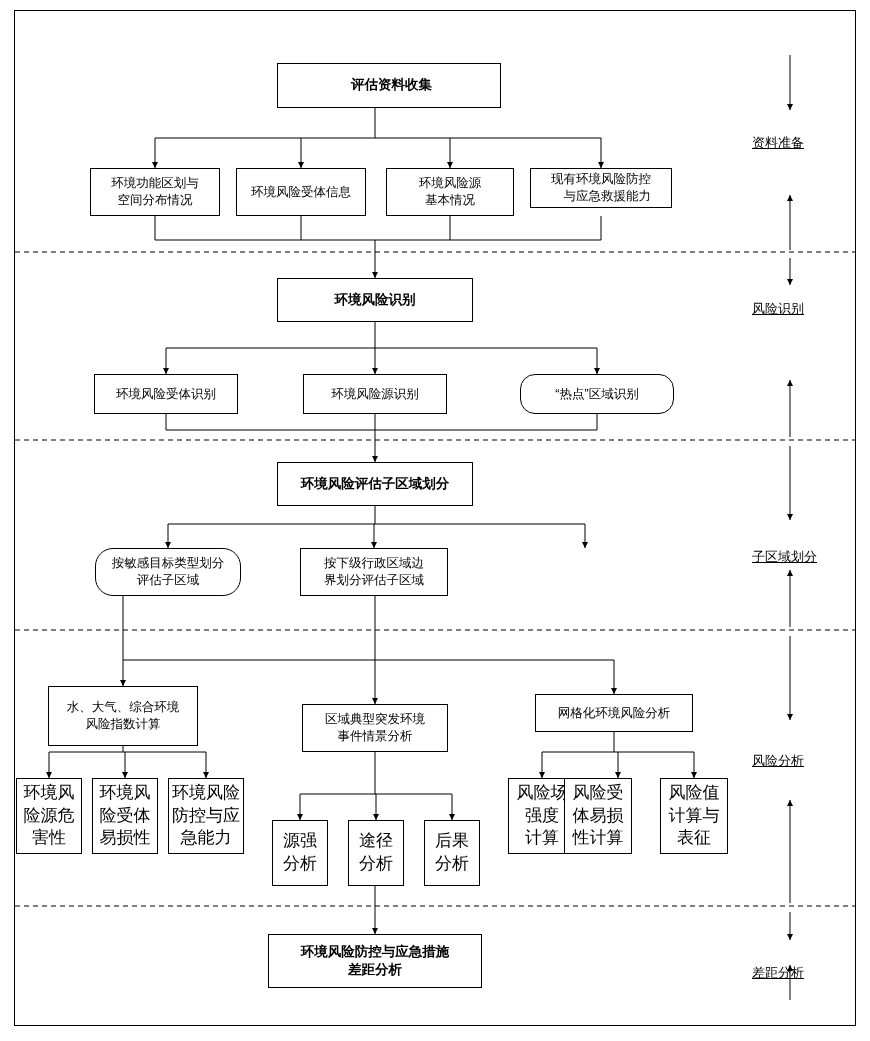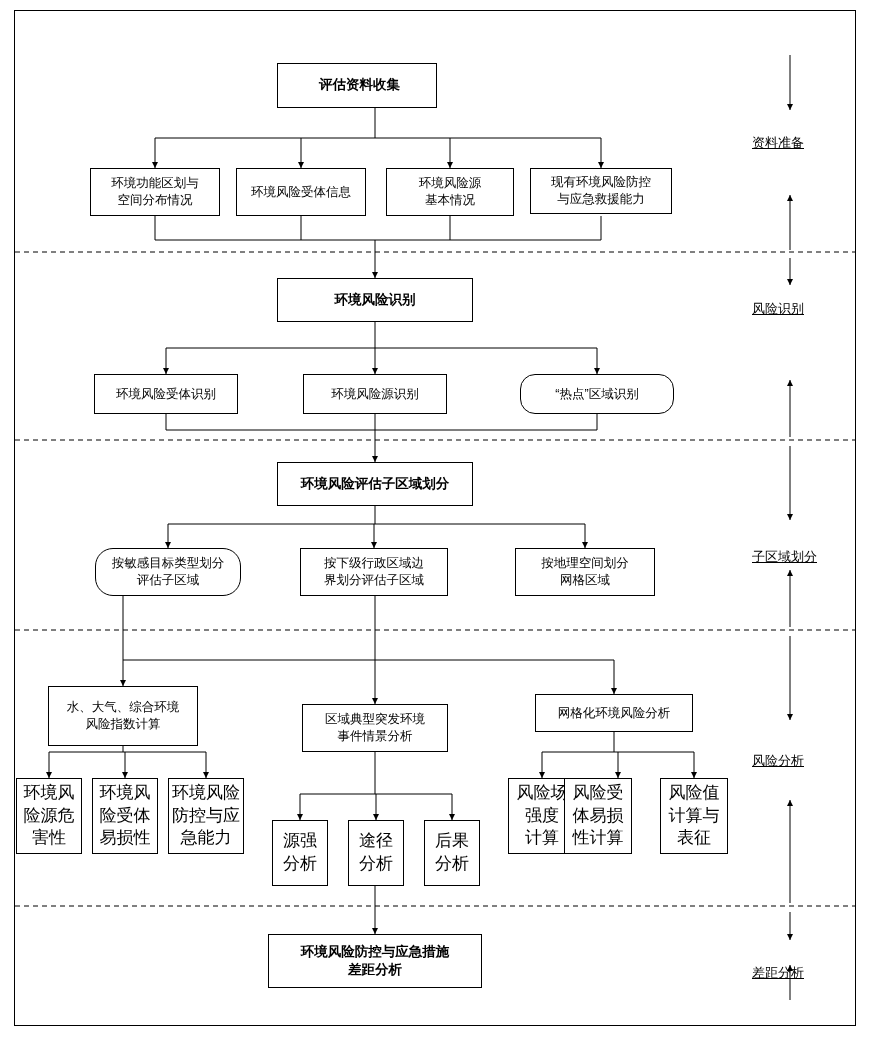--- a/index.html
+++ b/index.html
@@ -151,41 +151,39 @@
       <line x1="614" y1="732" x2="614" y2="752"></line>
       <line x1="542" y1="752" x2="694" y2="752"></line>
       <line x1="542" y1="752" x2="542" y2="778" marker-end="url(#arrow)"></line>
       <line x1="618" y1="752" x2="618" y2="778" marker-end="url(#arrow)"></line>
       <line x1="694" y1="752" x2="694" y2="778" marker-end="url(#arrow)"></line>
 
       <line x1="375" y1="886" x2="375" y2="934" marker-end="url(#arrow)"></line>
     </g>
   </svg>
 
-  <div class="node bold" style="left:277px;top:63px;width:160px;height:45px;padding-left:8px;">评估资料收集</div>
+  <div class="node bold" style="left:277px;top:63px;width:224px;height:45px;padding-left:8px;">评估资料收集</div>
   <div class="node" style="left:90px;top:168px;width:130px;height:48px;">环境功能区划与
 空间分布情况</div>
   <div class="node" style="left:236px;top:168px;width:130px;height:48px;">环境风险受体信息</div>
   <div class="node" style="left:386px;top:168px;width:128px;height:48px;">环境风险源
 基本情况</div>
-  <div class="node" style="left:530px;top:168px;width:142px;height:46px;">现有环境风险防控
+  <div class="node" style="left:530px;top:168px;width:142px;height:40px;text-align:right;">现有环境风险防控
 与应急救援能力</div>
 
   <div class="node bold" style="left:277px;top:278px;width:196px;height:44px;">环境风险识别</div>
   <div class="node" style="left:94px;top:374px;width:144px;height:40px;">环境风险受体识别</div>
   <div class="node" style="left:303px;top:374px;width:144px;height:40px;">环境风险源识别</div>
   <div class="node" style="left:520px;top:374px;width:154px;height:40px;border-radius:15px;">“热点”区域识别</div>
 
   <div class="node bold" style="left:277px;top:462px;width:196px;height:44px;">环境风险评估子区域划分</div>
   <div class="node" style="left:95px;top:548px;width:146px;height:48px;border-radius:18px;">按敏感目标类型划分
 评估子区域</div>
   <div class="node" style="left:300px;top:548px;width:148px;height:48px;">按下级行政区域边
 界划分评估子区域</div>
-  <div class="node" style="left:515px;top:548px;width:140px;height:48px;">按地理空间划分
-网格区域</div>
 
   <div class="node" style="left:48px;top:686px;width:150px;height:60px;">水、大气、综合环境
 风险指数计算</div>
   <div class="node" style="left:302px;top:704px;width:146px;height:48px;">区域典型突发环境
 事件情景分析</div>
   <div class="node" style="left:535px;top:694px;width:158px;height:38px;">网格化环境风险分析</div>
 
   <div class="node small" style="left:16px;top:778px;width:66px;height:76px;">环境风
 险源危
 害性</div>

